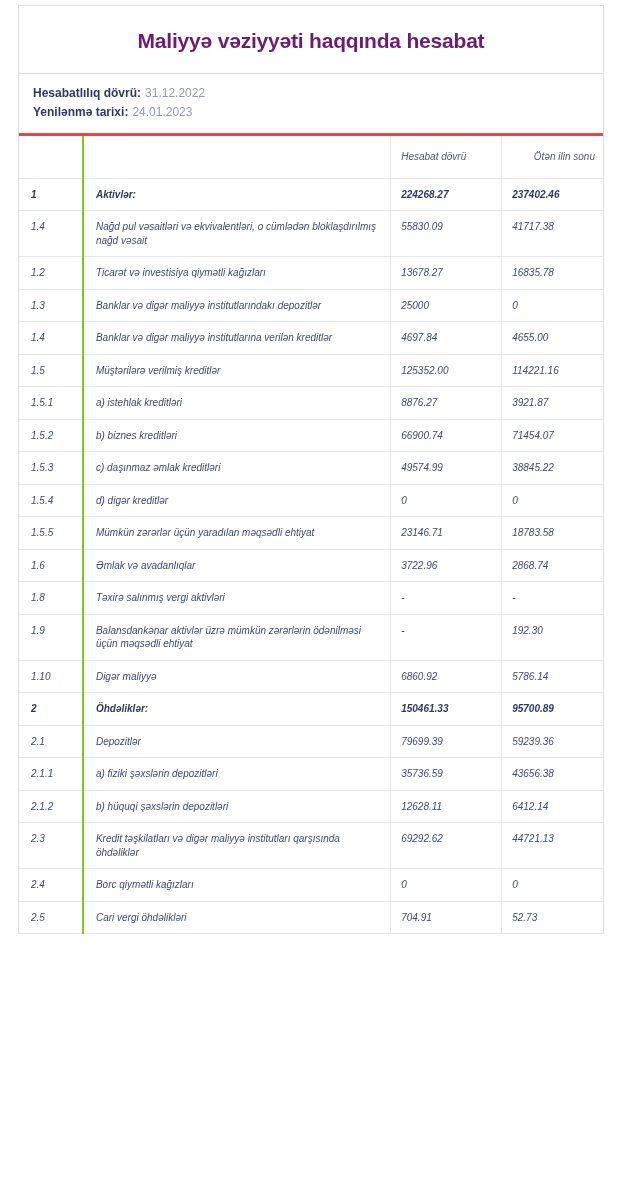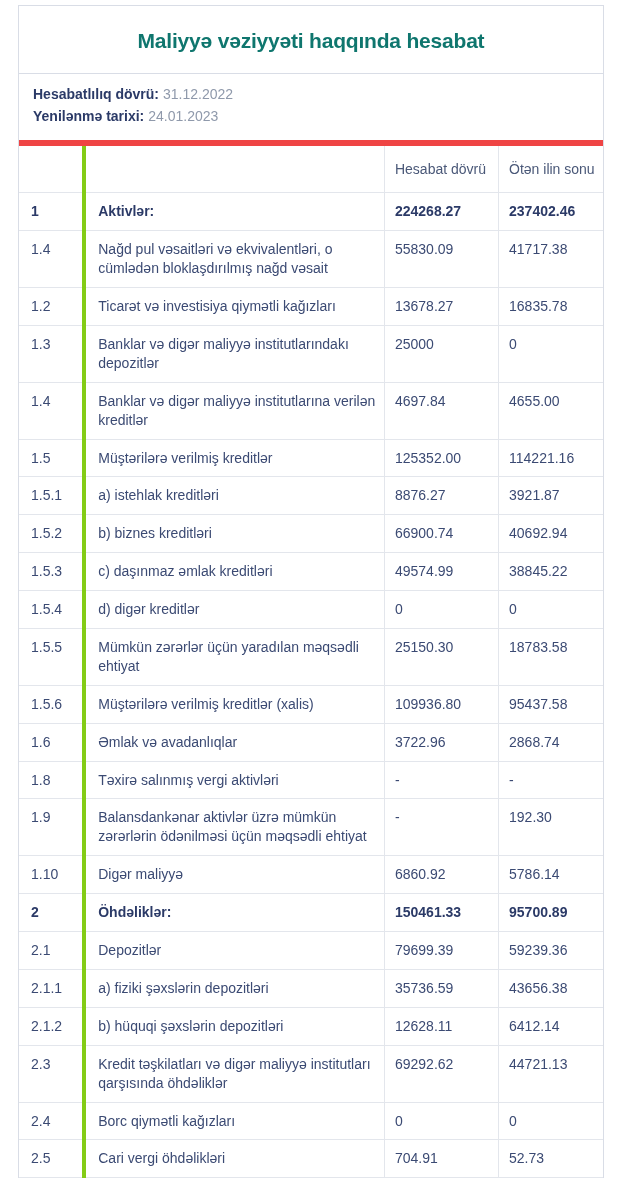--- a/index.html
+++ b/index.html
@@ -25,64 +25,65 @@
     border-bottom: none;
     box-sizing: border-box;
     width: 586px;
     margin: 5px 0 0 6px;
     background: #fff;
   }
   .title {
     text-align: center;
     font-size: 21px;
     font-weight: bold;
-    color: #0f766e;
+    color: #701a75;
     letter-spacing: -0.2px;
     padding: 22px 10px 20px 10px;
     border-bottom: 1px solid #d9dde6;
     line-height: 1.2;
   }
   .meta {
     padding: 10px 14px 12px 14px;
-    border-bottom: 6px solid #ef4444;
-    font-size: 14px;
+    border-bottom: 3px solid #ef4444;
+    font-size: 12px;
     line-height: 1.55;
   }
   .meta .row { white-space: nowrap; }
   .meta .lbl {
     font-weight: bold;
     color: #2b3a67;
   }
   .meta .val {
     color: #8f99ab;
     padding-left: 4px;
   }
   table.fin {
     border-collapse: collapse;
     width: 100%;
-    font-size: 14px;
+    font-size: 10px;
+    font-style: italic;
   }
   table.fin td, table.fin th {
     border-top: 1px solid #e3e6ec;
     border-bottom: 1px solid #e3e6ec;
     padding: 9px 8px 9px 10px;
     vertical-align: top;
     color: #3b4a73;
     font-weight: normal;
     text-align: left;
     line-height: 1.35;
   }
   table.fin tr td.c-code {
     width: 46px;
     padding-left: 12px;
     white-space: nowrap;
   }
   table.fin tr td.c-name {
     width: 318px;
-    border-left: 4px solid #84cc16;
+    border-left: 2px solid #84cc16;
     padding-left: 12px;
   }
   table.fin tr td.c-v1 {
     width: 96px;
     border-left: 1px solid #e3e6ec;
     padding-left: 10px;
     white-space: nowrap;
   }
   table.fin tr td.c-v2 {
     width: 86px;
@@ -92,21 +93,21 @@
   }
   thead td {
     border-top: none !important;
     color: #4a5878 !important;
     padding-top: 14px !important;
     padding-bottom: 14px !important;
   }
   thead td.c-v1, thead td.c-v2 {
     text-align: left;
   }
-  thead td.hdr-wrap { line-height: 1.3; }
+  thead td.hdr-wrap { line-height: 1.3; text-align: right; }
   tr.bold td {
     font-weight: bold;
     color: #2b3a67;
   }
 </style>
 </head>
 <body>
 
 <div class="page">
   <div class="report">
@@ -171,45 +172,39 @@
           <tr>
             <td class="c-code">1.5.1</td>
             <td class="c-name">a) istehlak kreditləri</td>
             <td class="c-v1">8876.27</td>
             <td class="c-v2">3921.87</td>
           </tr>
           <tr>
             <td class="c-code">1.5.2</td>
             <td class="c-name">b) biznes kreditləri</td>
             <td class="c-v1">66900.74</td>
-            <td class="c-v2">40692.94</td>
+            <td class="c-v2">71454.07</td>
           </tr>
           <tr>
             <td class="c-code">1.5.3</td>
             <td class="c-name">c) daşınmaz əmlak kreditləri</td>
             <td class="c-v1">49574.99</td>
             <td class="c-v2">38845.22</td>
           </tr>
           <tr>
             <td class="c-code">1.5.4</td>
             <td class="c-name">d) digər kreditlər</td>
             <td class="c-v1">0</td>
             <td class="c-v2">0</td>
           </tr>
           <tr>
             <td class="c-code">1.5.5</td>
             <td class="c-name">Mümkün zərərlər üçün yaradılan məqsədli ehtiyat</td>
-            <td class="c-v1">25150.30</td>
+            <td class="c-v1">23146.71</td>
             <td class="c-v2">18783.58</td>
-          </tr>
-          <tr>
-            <td class="c-code">1.5.6</td>
-            <td class="c-name">Müştərilərə verilmiş kreditlər (xalis)</td>
-            <td class="c-v1">109936.80</td>
-            <td class="c-v2">95437.58</td>
           </tr>
           <tr>
             <td class="c-code">1.6</td>
             <td class="c-name">Əmlak və avadanlıqlar</td>
             <td class="c-v1">3722.96</td>
             <td class="c-v2">2868.74</td>
           </tr>
           <tr>
             <td class="c-code">1.8</td>
             <td class="c-name">Təxirə salınmış vergi aktivləri</td>

